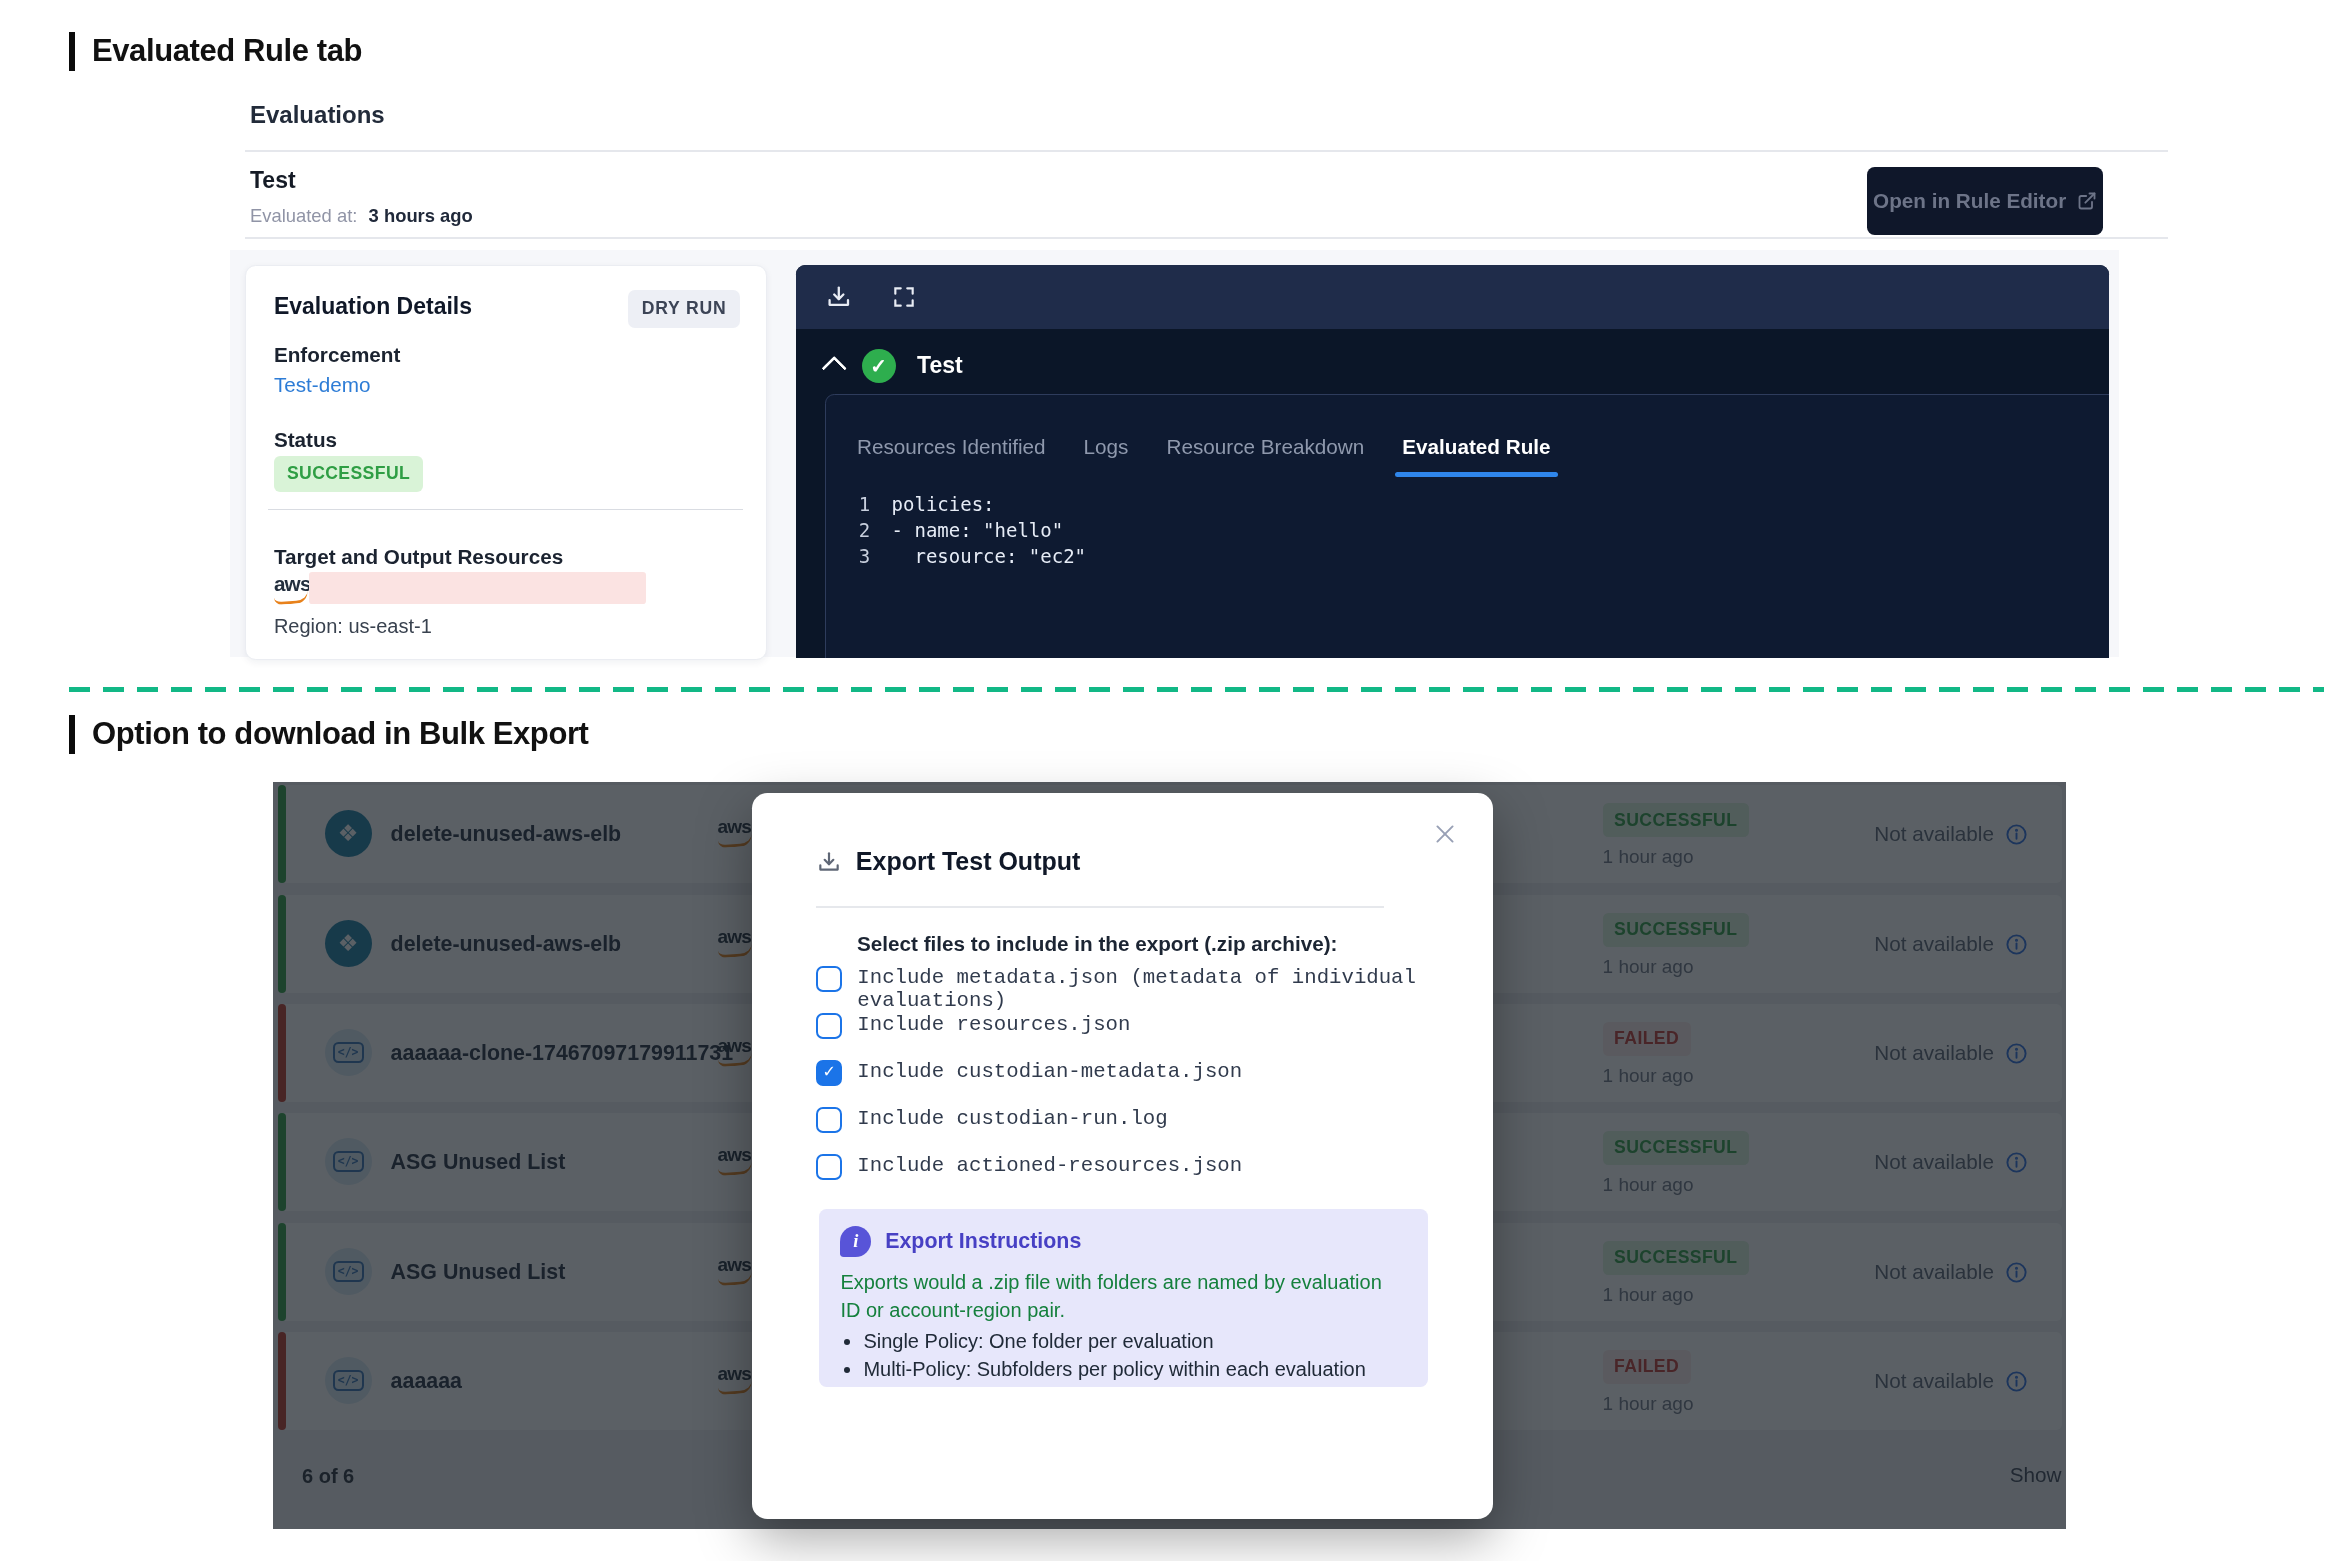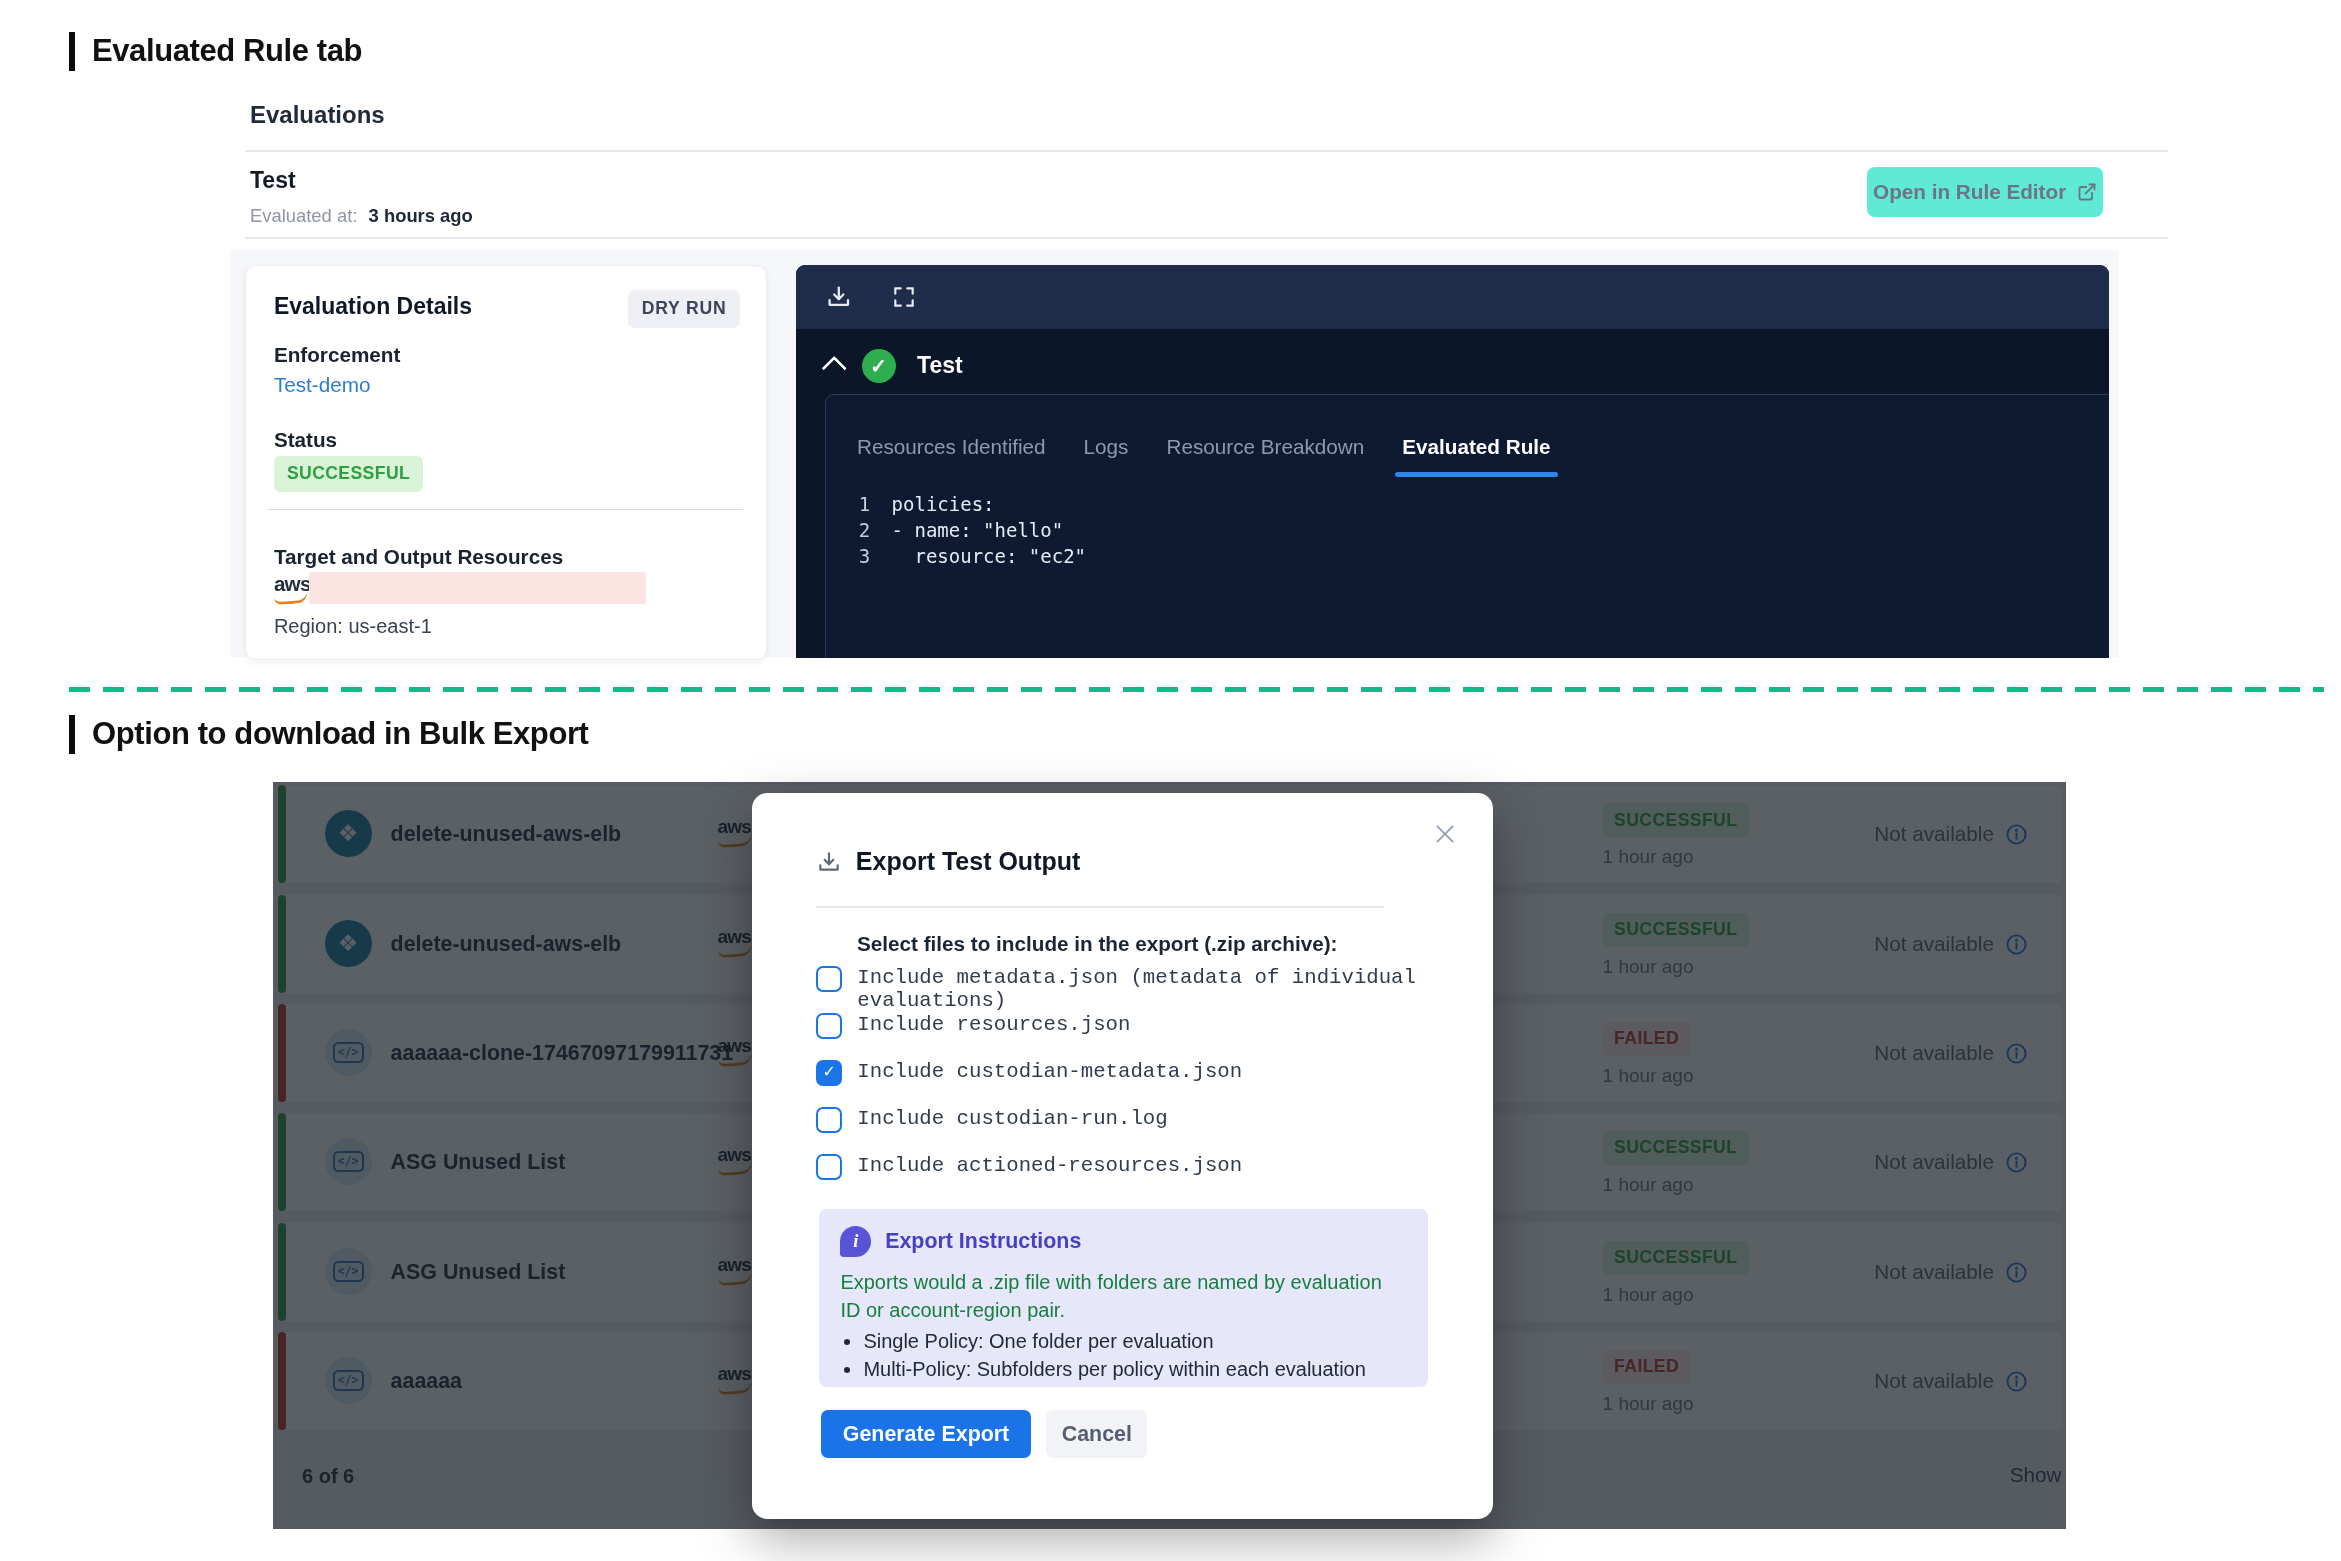--- a/index.html
+++ b/index.html
@@ -14,22 +14,22 @@
 
   
   .evals-head{position:absolute;left:250px;top:101px;font-size:24px;font-weight:bold;color:#222b3a;}
   .divider{position:absolute;left:245px;width:1923px;height:1.5px;background:#e5e7ec;}
   .d1{top:150px;}
   .d2{top:237px;}
   .eval-name{position:absolute;left:250px;top:167px;font-size:23px;font-weight:bold;color:#151b26;}
   .eval-meta{position:absolute;left:250px;top:205px;font-size:18.4px;}
   .eval-meta .muted{color:#9094a6;}
   .eval-meta .strong{color:#20293a;font-weight:bold;margin-left:6.1px;}
-  .open-btn{position:absolute;left:1867px;top:167px;width:236px;height:50px;border:none;cursor:pointer;
-            background:#5eead4;border-radius:7.7px;display:flex;align-items:center;justify-content:center;gap:10.7px;
+  .open-btn{position:absolute;left:1867px;top:167px;width:236px;height:68px;border:none;cursor:pointer;
+            background:#0f172a;border-radius:7.7px;display:flex;align-items:center;justify-content:center;gap:10.7px;
             font-family:inherit;font-size:20.7px;font-weight:bold;color:#6d7488;}
   .band{position:absolute;left:230px;top:250px;width:1889px;height:407px;background:#f6f7fa;}
 
   
   .card{position:absolute;left:15.3px;top:14.5px;width:520px;height:393px;background:#fff;
         border:0.8px solid #ebedf2;border-radius:10.7px;box-shadow:0 2.3px 7.7px rgba(25,35,60,.06);}
   .c-title{position:absolute;left:27.6px;top:27.6px;font-size:23px;font-weight:bold;color:#101828;}
   .dry{position:absolute;right:26px;top:24.5px;background:#edeff5;color:#3c4456;border-radius:6.9px;
        font-size:17.6px;font-weight:bold;letter-spacing:0.8px;padding:8.4px 13.8px;}
   .c-label{position:absolute;left:27.6px;font-size:20.7px;font-weight:bold;color:#1b2330;}
@@ -405,20 +405,16 @@
         <span class="i-icon">i</span>
         <span class="i-title">Export Instructions</span>
       </div>
       <div class="i-body">Exports would a .zip file with folders are named by evaluation ID or account-region pair.</div>
       <ul class="i-bullets" id="bullets">
           <li>Single Policy: One folder per evaluation</li>
           <li>Multi-Policy: Subfolders per policy within each evaluation</li>
         </ul>
     </div>
 
-    <div class="btn-row">
-      <button class="gen">Generate Export</button>
-      <button class="cancel">Cancel</button>
-    </div>
   </div>
 
 </div>
 
 
 </body></html>

